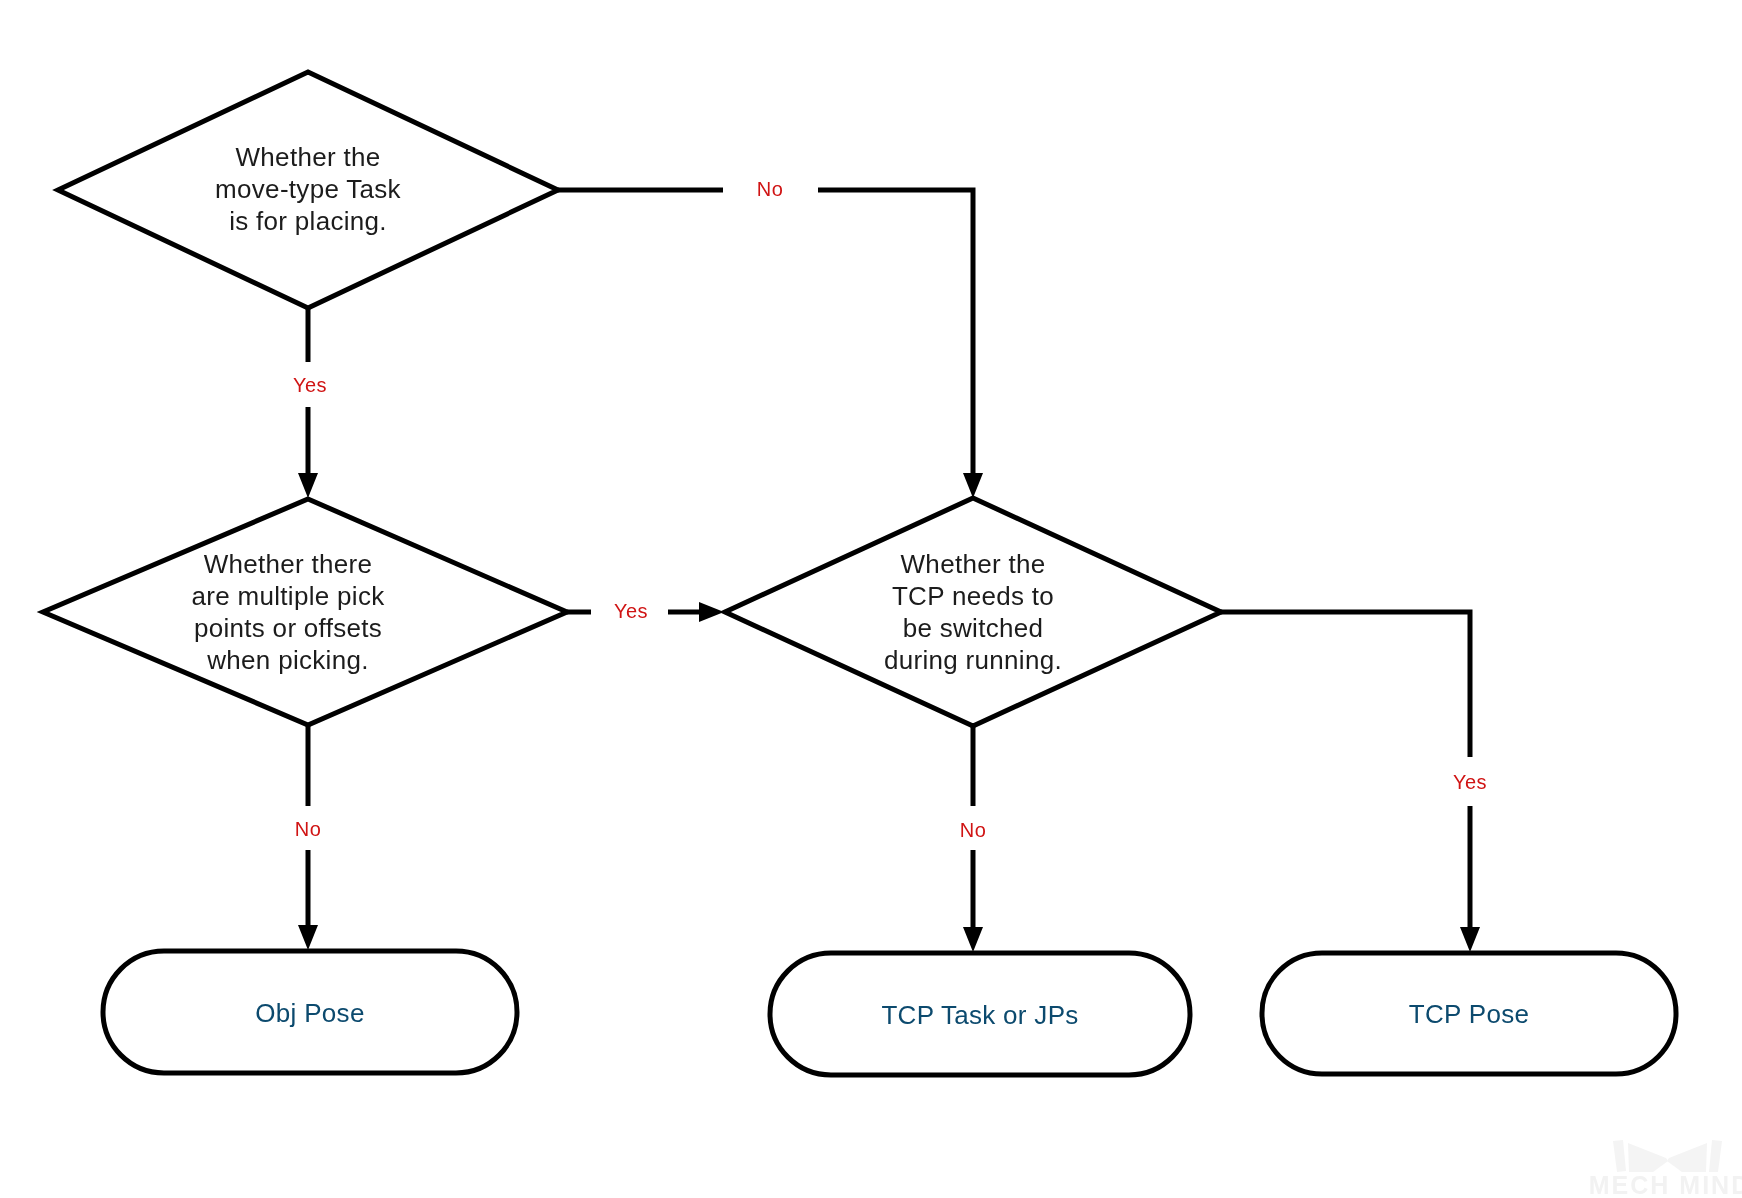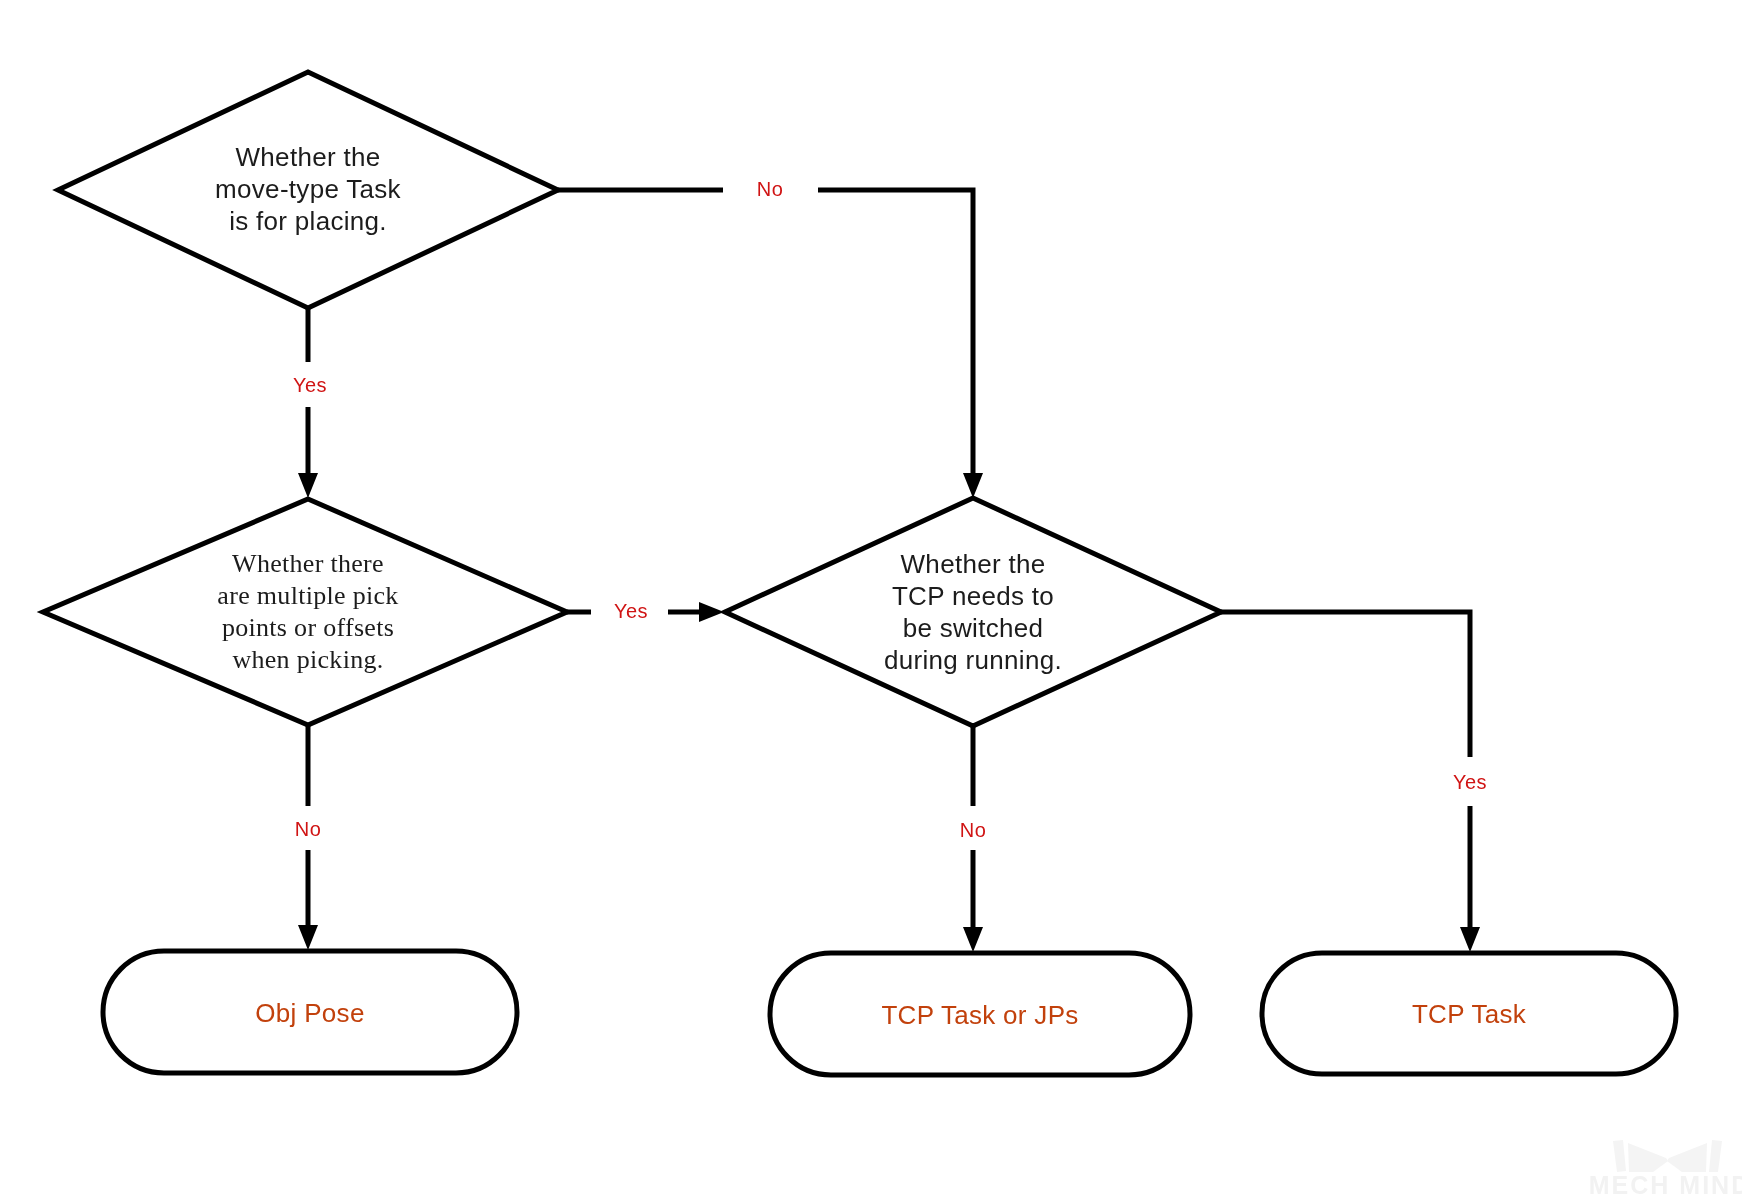--- a/index.html
+++ b/index.html
@@ -27,21 +27,21 @@
     color: #1c1c1c;
     font-size: 26px;
     line-height: 32px;
     white-space: pre-line;
     letter-spacing: 0.3px;
   }
   .terminal-label {
     position: absolute;
     transform: translate(-50%, -50%);
     text-align: center;
-    color: #c2410c;
+    color: #0c4a6e;
     font-size: 26px;
     letter-spacing: 0.3px;
     white-space: nowrap;
   }
   .edge-label {
     position: absolute;
     transform: translate(-50%, -50%);
     color: #d01414;
     font-size: 20px;
     letter-spacing: 0.5px;
@@ -106,32 +106,32 @@
       <polygon points="724,612 699,602 699,622"></polygon>
       <polygon points="308,950 298,925 318,925"></polygon>
       <polygon points="973,952 963,927 983,927"></polygon>
       <polygon points="1470,952 1460,927 1480,927"></polygon>
     </g>
   </svg>
 
   <div class="node-label" style="left:308px; top:189px;">Whether the
 move-type Task
 is for placing.</div>
-  <div class="node-label" style="left:308px; top:612px;font-family:Liberation Serif, serif;">Whether there
+  <div class="node-label" style="left:288px; top:612px;">Whether there
 are multiple pick
 points or offsets
 when picking.</div>
   <div class="node-label" style="left:973px; top:612px;">Whether the
 TCP needs to
 be switched
 during running.</div>
 
   <div class="terminal-label" style="left:310px; top:1013px;">Obj Pose</div>
   <div class="terminal-label" style="left:980px; top:1015px;">TCP Task or JPs</div>
-  <div class="terminal-label" style="left:1469px; top:1014px;">TCP Task</div>
+  <div class="terminal-label" style="left:1469px; top:1014px;">TCP Pose</div>
 
   <div class="edge-label" style="left:770px; top:189px;">No</div>
   <div class="edge-label" style="left:310px; top:385px;">Yes</div>
   <div class="edge-label" style="left:631px; top:611px;">Yes</div>
   <div class="edge-label" style="left:308px; top:829px;">No</div>
   <div class="edge-label" style="left:973px; top:830px;">No</div>
   <div class="edge-label" style="left:1470px; top:782px;">Yes</div>
 
   <div class="watermark-text" style="left:1670px; top:1185px;">MECH MIND</div>
 

